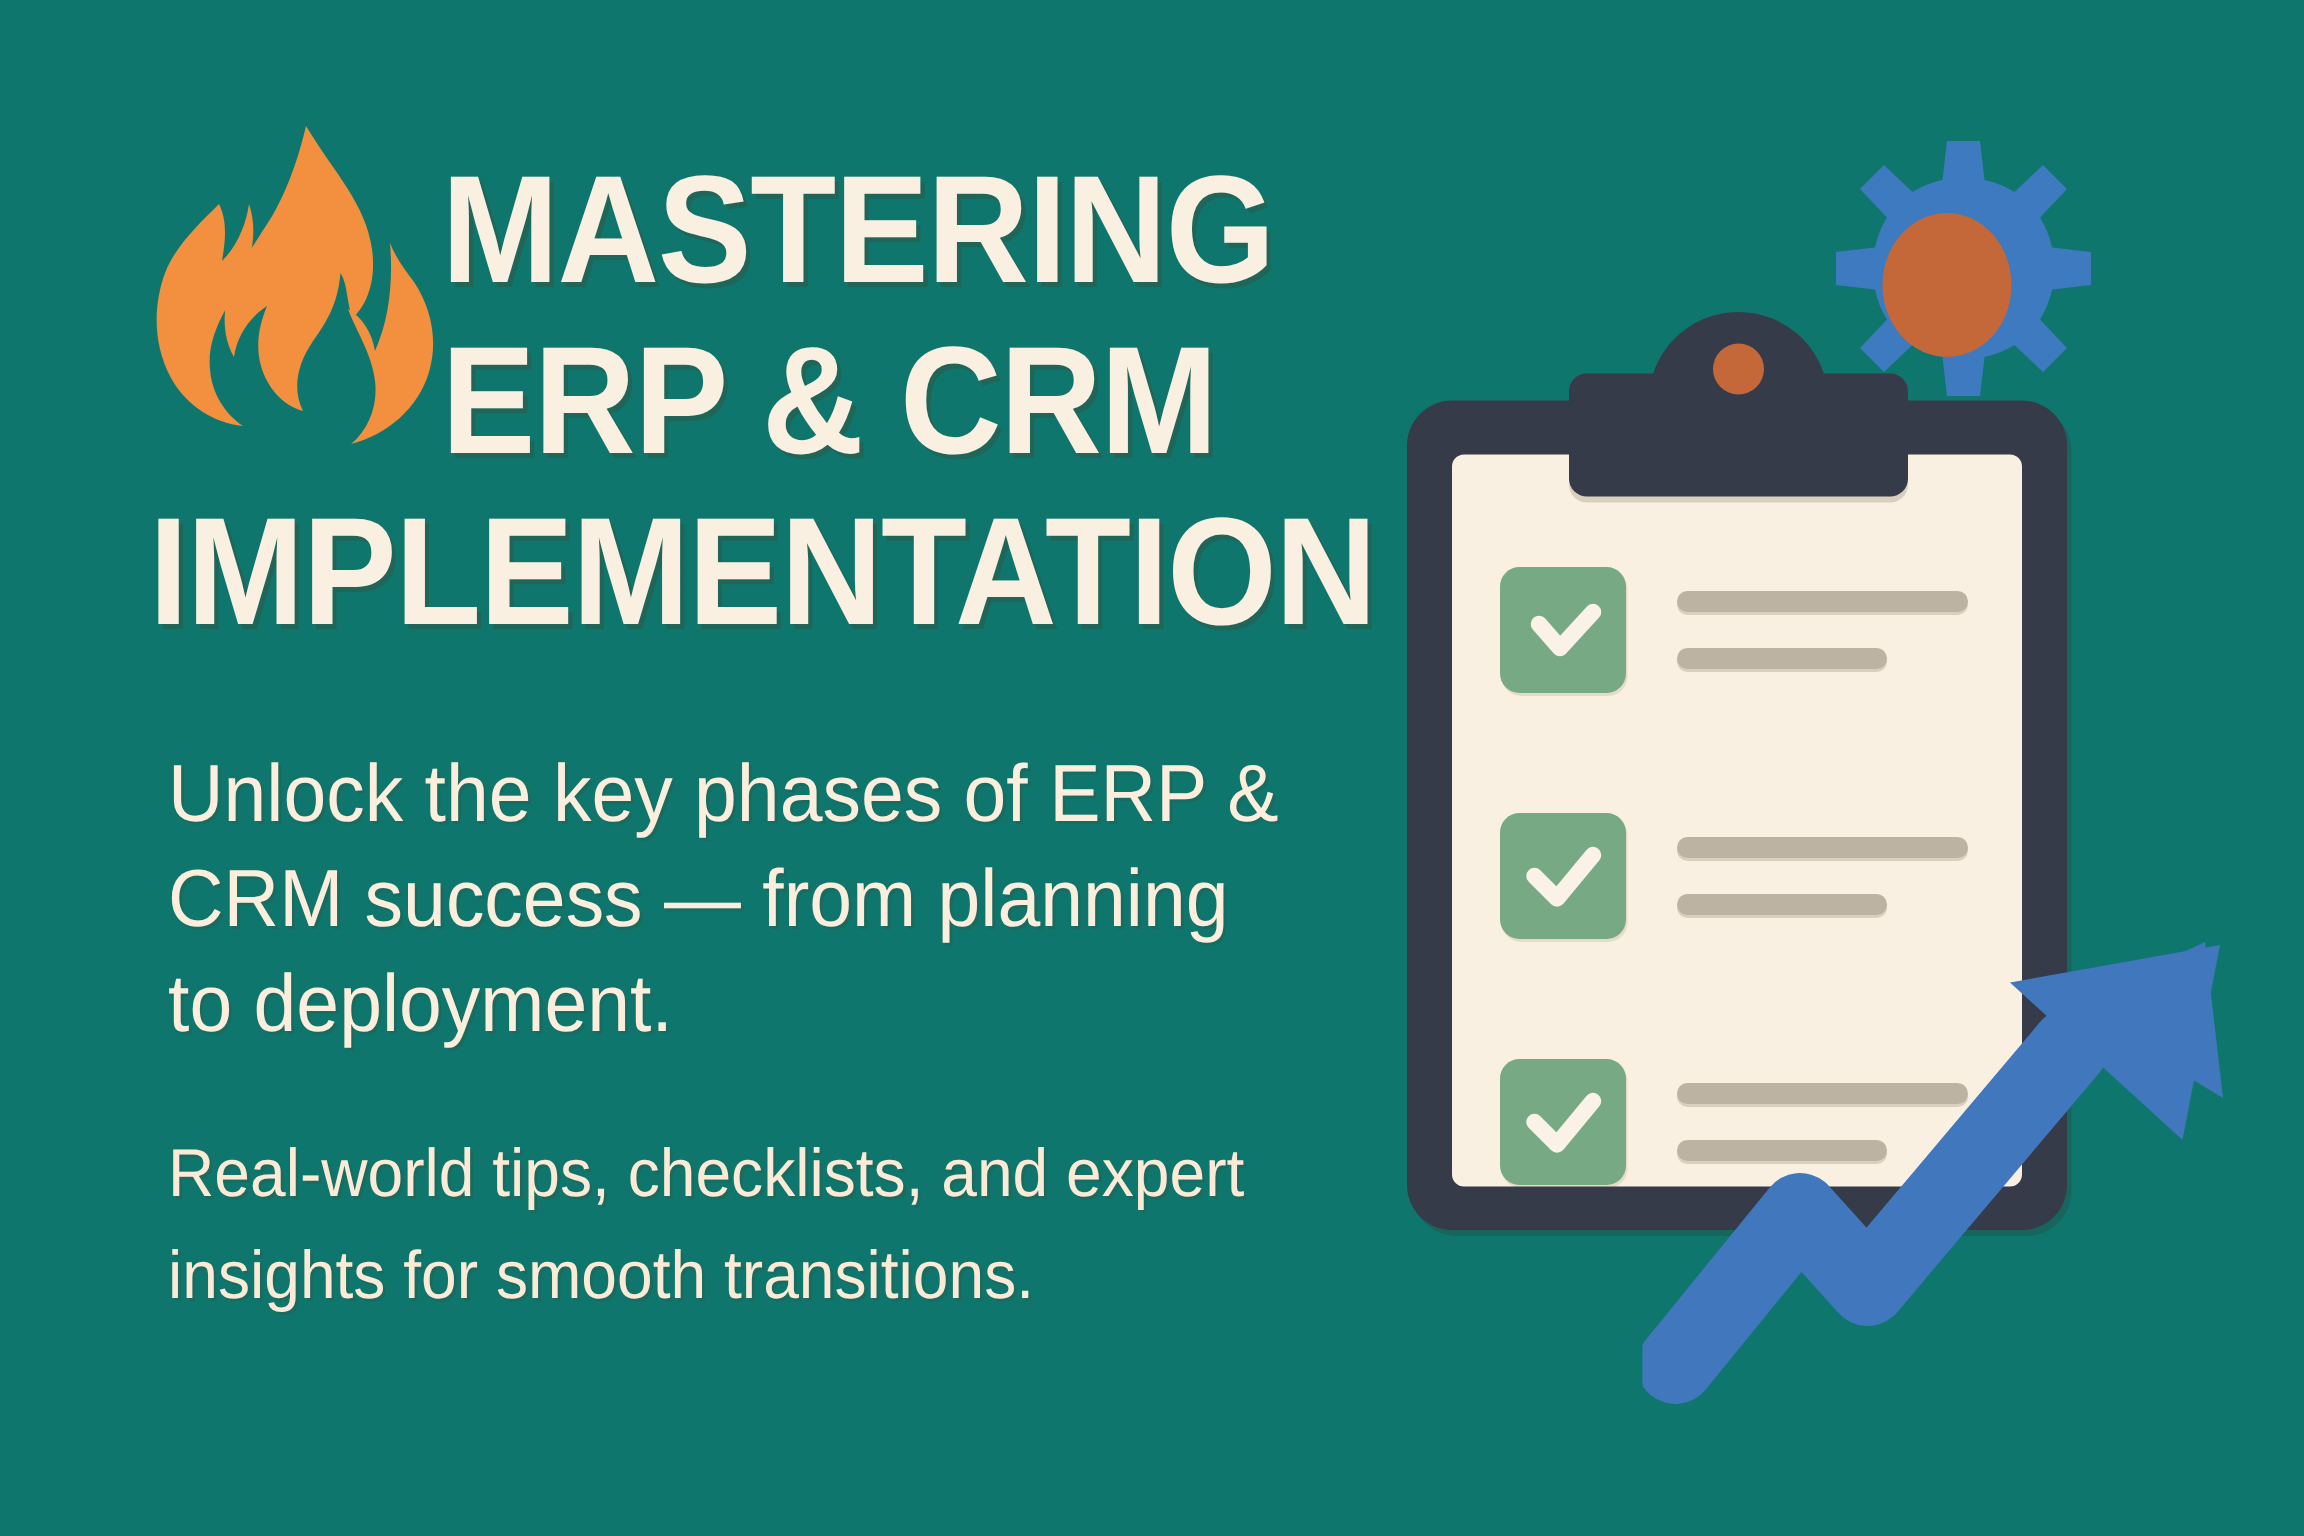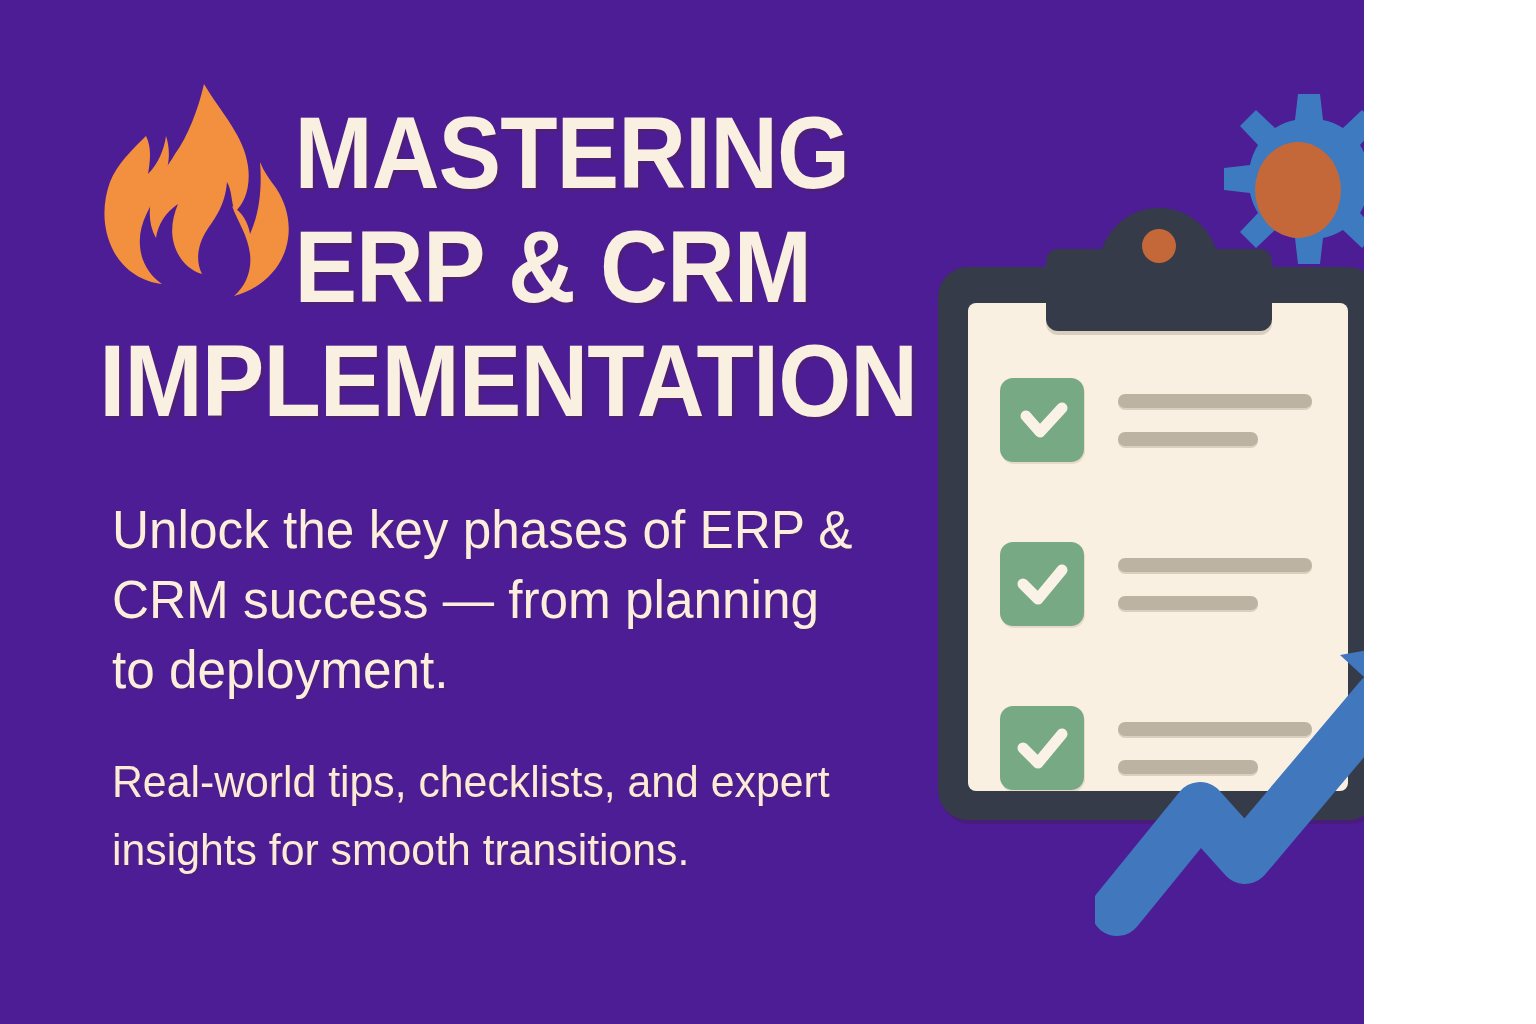--- a/index.html
+++ b/index.html
@@ -8,23 +8,23 @@
   }
   body {
     width: 1536px;
     height: 1024px;
     overflow: hidden;
     font-family: "Liberation Sans", sans-serif;
   }
 
   #poster {
     position: relative;
-    width: 1364px;
+    width: 1536px;
     height: 1024px;
-    background: #4c1d95;
+    background: #0f766e;
     overflow: hidden;
   }
 
   
   #flame-icon {
     position: absolute;
     left: 100px;
     top: 82px;
     width: 200px;
     height: 235px;

